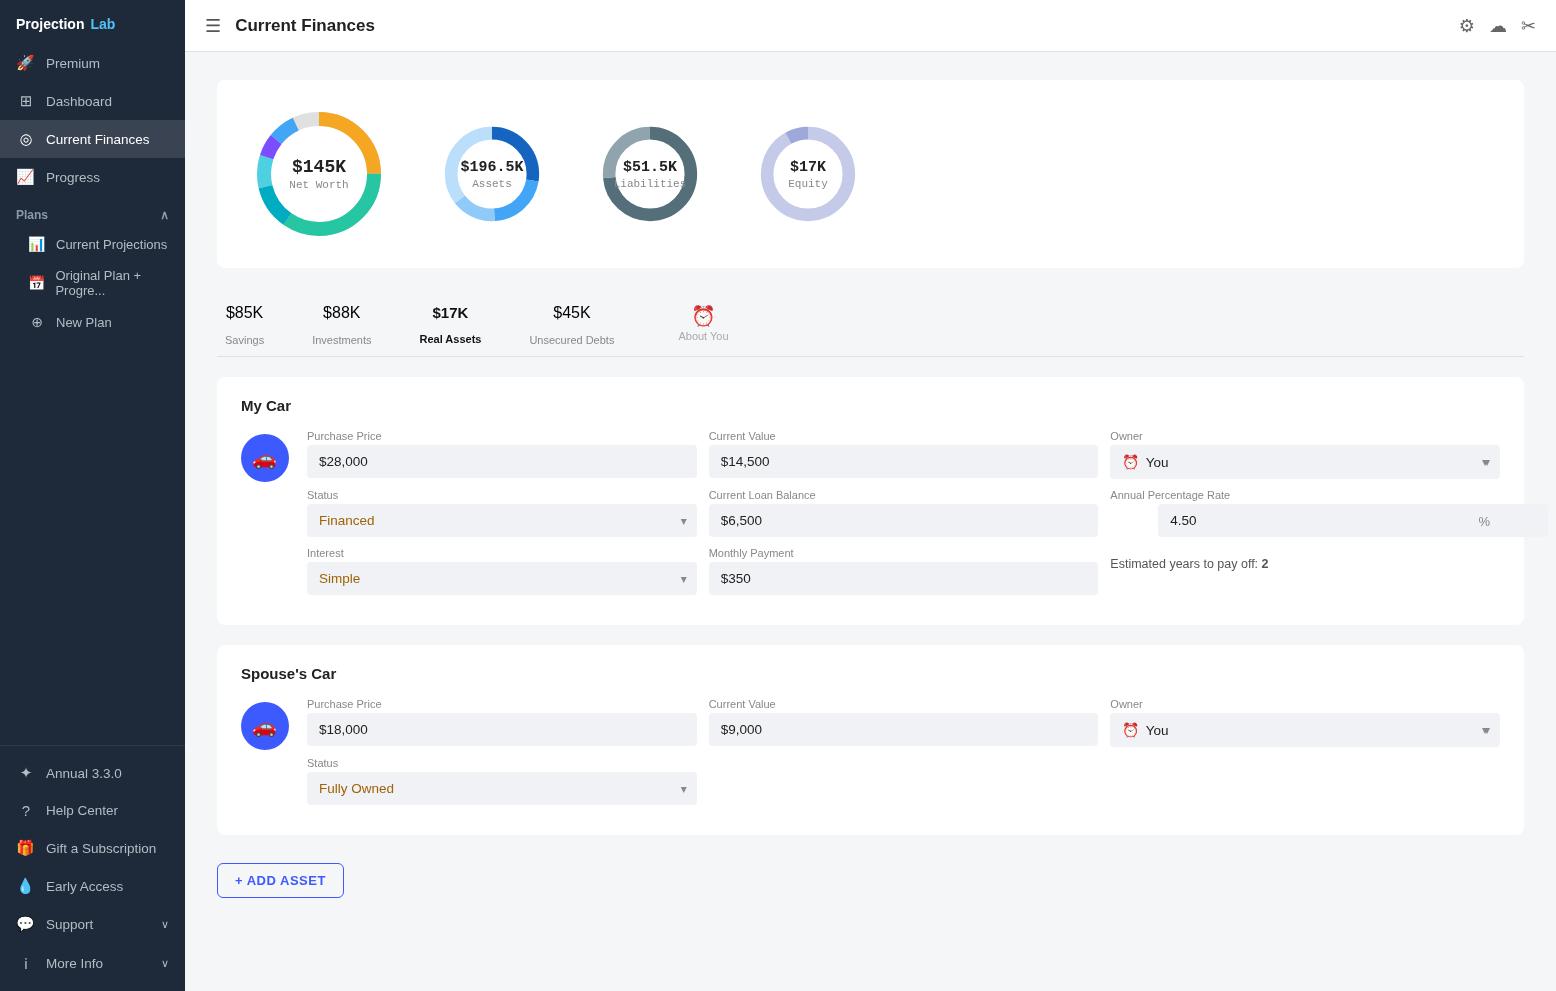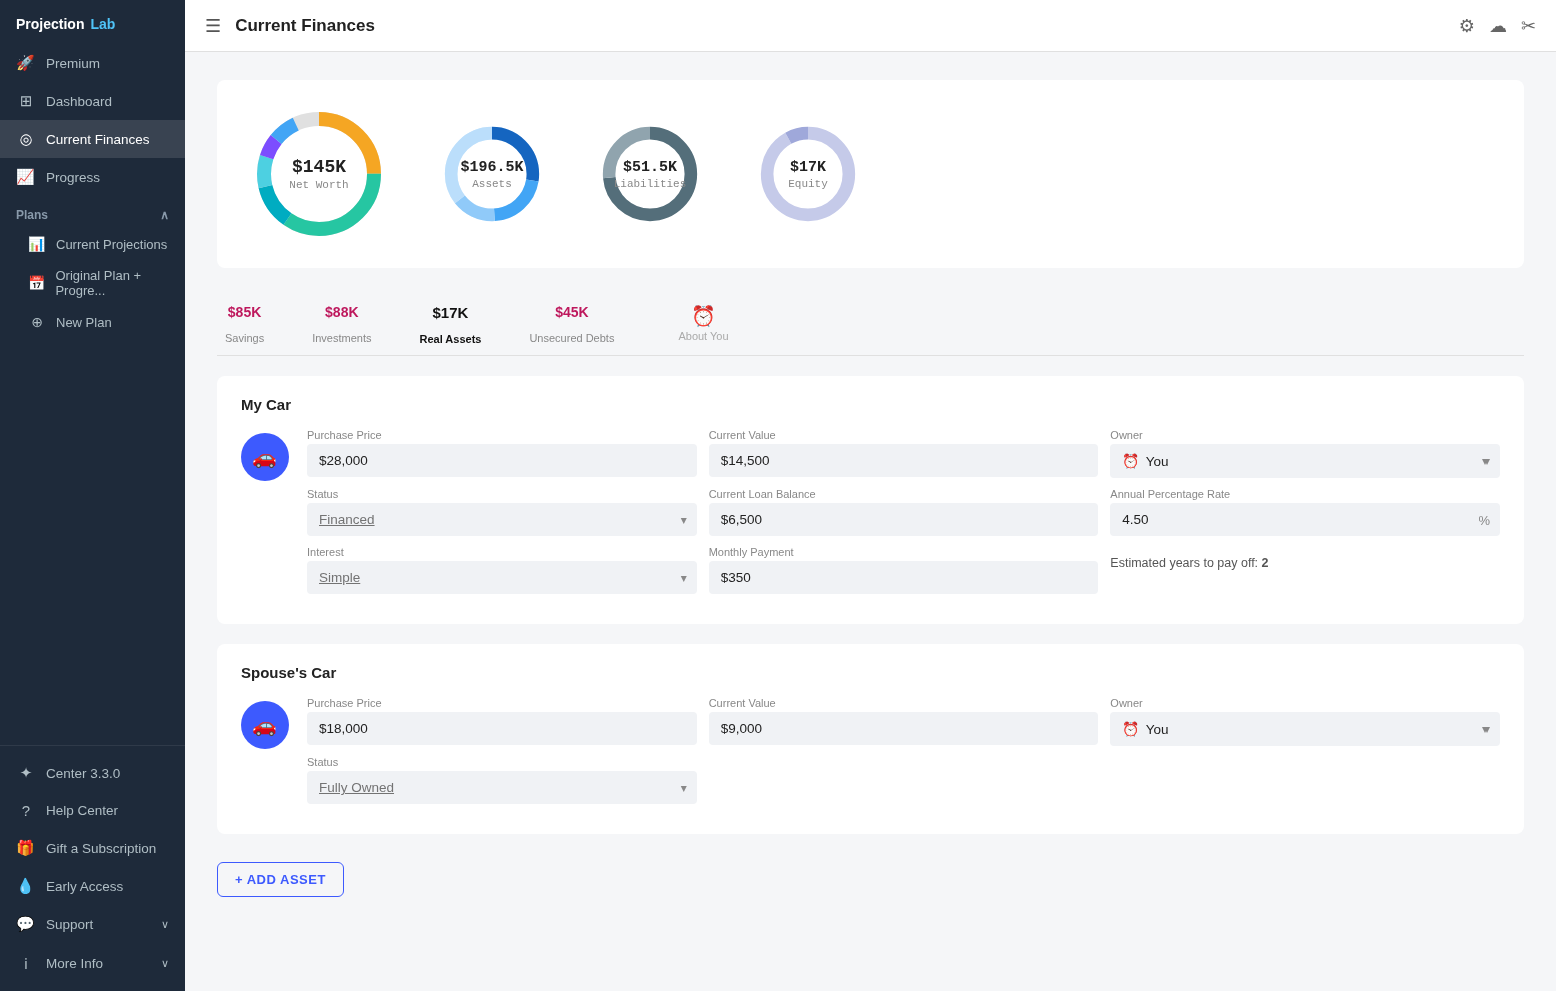--- a/index.html
+++ b/index.html
@@ -162,26 +162,25 @@
       color: #222;
       width: 100%;
       outline: none;
     }
     .field-input-select {
       background: #f0f2f5;
       border: none;
       border-radius: 4px;
       padding: 9px 32px 9px 12px;
       font-size: 13.5px;
-      color: #737373;
+      color: #a16207;
       width: 100%;
       appearance: none;
       outline: none;
       cursor: pointer;
-      text-decoration: underline;
     }
     .select-wrapper { position: relative; }
     .select-wrapper::after {
       content: '▾';
       position: absolute;
       right: 10px;
       top: 50%;
       transform: translateY(-50%);
       color: #888;
       pointer-events: none;
@@ -219,21 +218,21 @@
       padding-bottom: 6px;
       border-bottom: 1px solid #e0e0e0;
     }
     .cat-item {
       display: flex;
       flex-direction: column;
       align-items: center;
       cursor: pointer;
       padding: 4px 8px;
     }
-    .cat-value { font-size: 14px; font-weight: 700; color: #be185d; }
+    .cat-value { font-size: 16px; font-weight: 400; color: #000000; }
     .cat-value.bold-active { font-weight: 900; font-size: 15px; }
     .cat-name { font-size: 11px; color: #888; margin-top: 12px; }
     .cat-item.active .cat-name { color: #222; font-weight: 700; }
     .cat-item.active .cat-value { color: #111; }
     .about-you-label { font-size: 11px; color: #aaa; margin-top: 2px; }
 
     .field-row { display: grid; grid-template-columns: 1fr 1fr 1fr; gap: 10px 12px; margin-bottom: 10px; }
   </style>
 </head>
 <body>
@@ -275,21 +274,21 @@
   </div>
   <div class="sidebar-sub-item">
     <span class="nav-icon">⊕</span>
     <span>New Plan</span>
   </div>
 
   <div class="sidebar-bottom">
     <hr class="sidebar-divider">
     <div class="sidebar-nav-item">
       <span class="nav-icon">✦</span>
-      <span>Center 3.3.0</span>
+      <span>Annual 3.3.0</span>
     </div>
     <div class="sidebar-nav-item">
       <span class="nav-icon">?</span>
       <span>Help Center</span>
     </div>
     <div class="sidebar-nav-item">
       <span class="nav-icon">🎁</span>
       <span>Gift a Subscription</span>
     </div>
     <div class="sidebar-nav-item">
@@ -458,21 +457,21 @@
                 </select>
               </div>
             </div>
             <div class="field-group">
               <span class="field-label">Current Loan Balance</span>
               <input class="field-input" type="text" value="$6,500" style="">
             </div>
             <div class="field-group">
               <span class="field-label">Annual Percentage Rate</span>
               <div class="pct-wrap">
-                <input class="field-input" type="text" value="4.50" style="padding-right: 44px;">
+                <input class="field-input" type="text" value="4.50" style="padding-right: 44px; margin-left: 48px;">
                 <span class="pct-suffix">%</span>
               </div>
             </div>
           </div>
 
           <div class="field-row">
             <div class="field-group">
               <span class="field-label">Interest</span>
               <div class="select-wrapper">
                 <select class="field-input-select">

